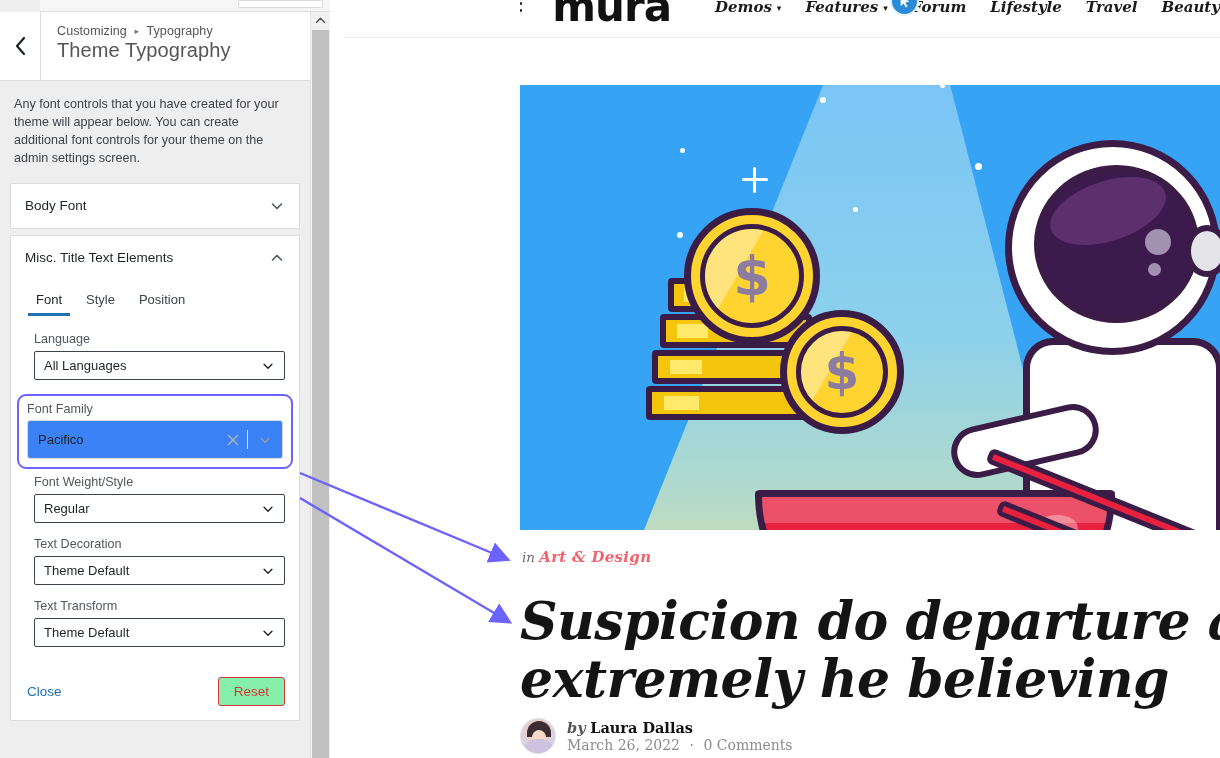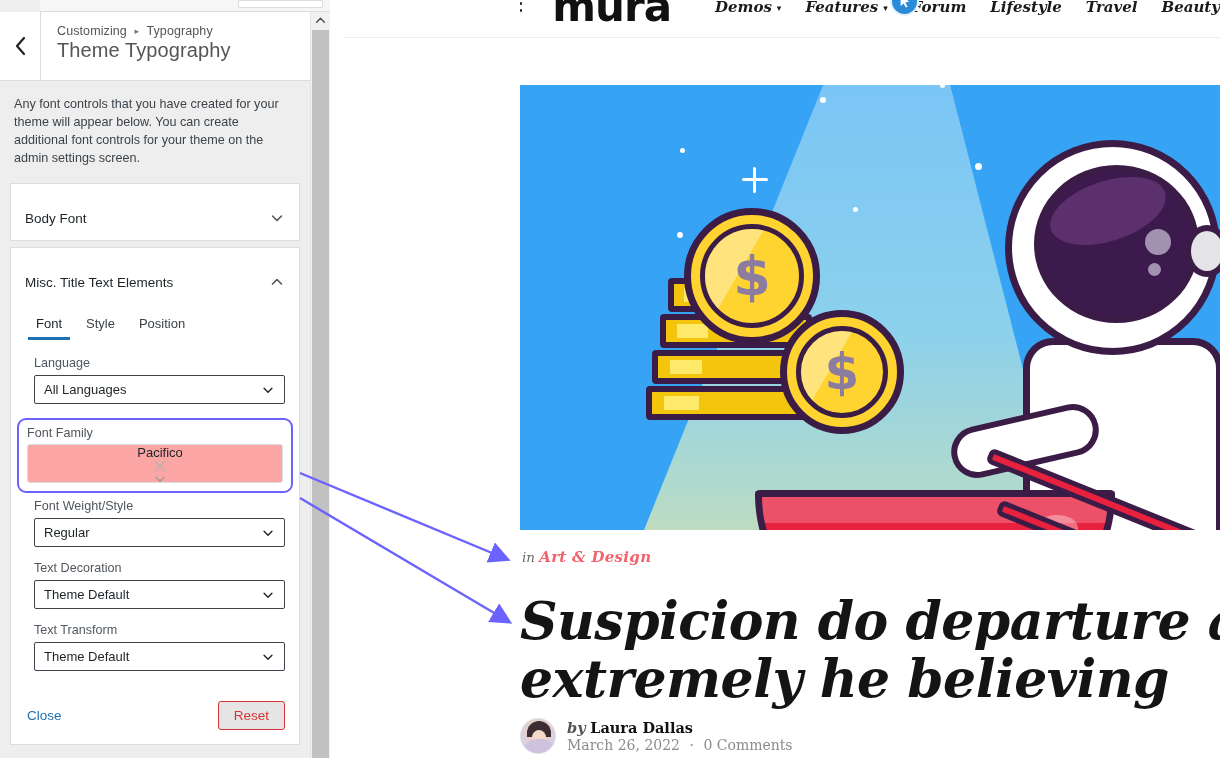--- a/index.html
+++ b/index.html
@@ -61,22 +61,22 @@
   .cz-desc {
     padding: 14px 14px 10px 14px;
     font-size: 12.6px; line-height: 18px; color:#3c434a;
   }
 
   .panel {
     background:#fff; border:1px solid #ddd;
     margin: 6px 10px 0 10px;
   }
   .panel-head {
-    display:flex; align-items:flex-end; justify-content:space-between;
-    padding: 26px 14px 14px 14px;
+    display:flex; align-items:flex-start; justify-content:space-between;
+    padding: 14px 14px 14px 14px;
     cursor:pointer;
   }
   .panel-head .ptitle { font-size: 13.5px; color:#1d2327; }
   .chev { color:#50575e; display:flex; }
 
   .panel-body { padding: 0 14px 14px 14px; }
 
   .tabs {
     display:flex; gap: 2px; padding: 6px 0 0 0; margin-bottom: 16px;
     position:relative;
@@ -106,22 +106,22 @@
 
   
   .highlight-box {
     position:relative;
     border: 2px solid #6c63ff; border-radius: 9px;
     padding: 6px 8px 8px 8px;
     margin: 0 -8px 6px -8px;
   }
   .ff-label { font-size: 12.6px; color:#50575e; margin-bottom: 4px; display:block; }
   .ff-control {
-    height: 39px; border:1px solid #dcdcdc; border-radius:3px; background:#fca5a5;
-    display:flex; align-items:center; padding: 0 0 0 10px; flex-direction: column;
+    height: 39px; border:1px solid #dcdcdc; border-radius:3px; background:#3b82f6;
+    display:flex; align-items:center; padding: 0 0 0 10px;
   }
   .ff-value { flex:1; font-size:13px; color:#1d2327; }
   .ff-clear {
     width:28px; display:flex; align-items:center; justify-content:center;
     color:#b4b4b4; font-size:15px; cursor:pointer;
   }
   .ff-divider { width:1px; height:19px; background:#dcdcdc; }
   .ff-chev {
     width:34px; display:flex; align-items:center; justify-content:center;
     color:#9a9a9a; cursor:pointer;
@@ -130,21 +130,21 @@
   .cz-actions {
     display:flex; align-items:center; justify-content:space-between;
     padding: 16px 0 0 0;
   }
   .btn-close {
     font-size: 13.5px; color:#2271b1; cursor:pointer; background:none; border:none;
     padding: 6px 2px; font-family: inherit;
   }
   .btn-reset {
     font-size: 13.5px; color:#d63638; cursor:pointer;
-    background:#e5e5e5; border:1px solid #d63638; border-radius:3px;
+    background:#86efac; border:1px solid #d63638; border-radius:3px;
     padding: 6px 15px; font-family: inherit;
   }
 
   
   .cz-scrollbar {
     position:absolute; left:310px; top:12px; width:20px; bottom:0;
     background:#f1f1f1; border-left:1px solid #e4e4e4;
     z-index:22;
   }
   .cz-sb-up {

